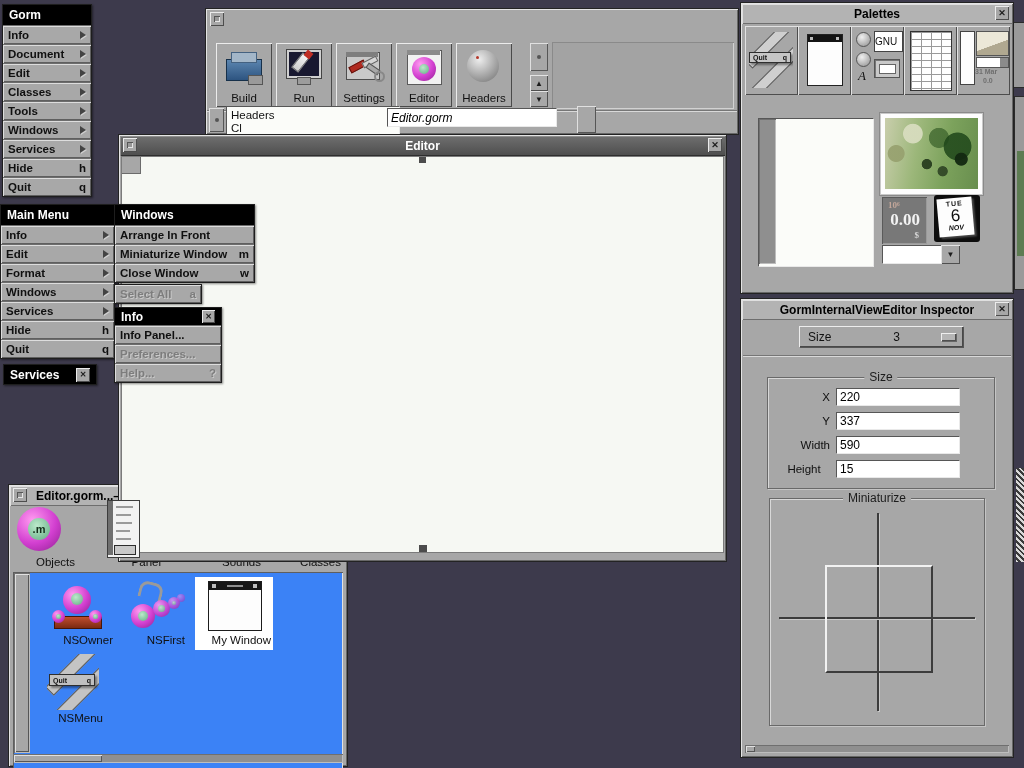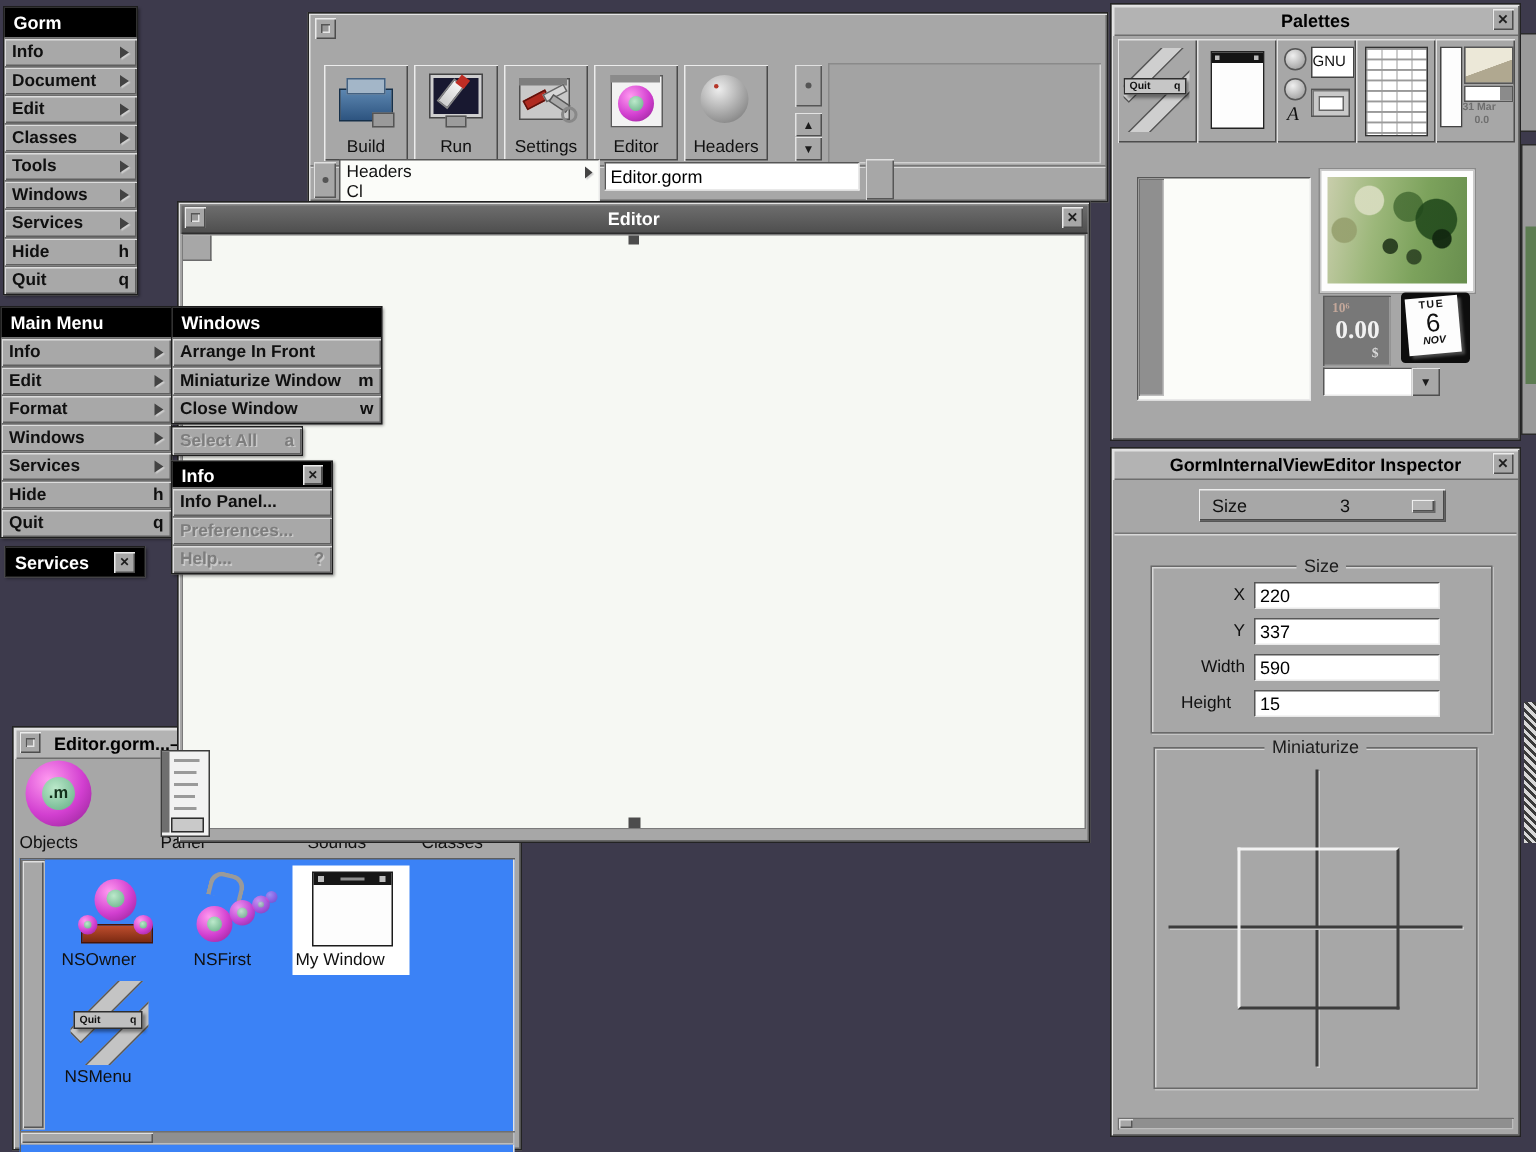--- a/index.html
+++ b/index.html
@@ -40,21 +40,21 @@
   .thumb{position:absolute;background:#a7a7a7;box-shadow:inset 1px 1px 0 #e0e0e0, inset -1px -1px 0 #565656;
         display:flex;align-items:center;justify-content:center}
   .dot{width:4px;height:4px;border-radius:50%;background:#555}
   .track{position:absolute;background:#8f8f8f;box-shadow:inset 1px 1px 0 #6f6f6f, inset -1px -1px 0 #bdbdbd}
   .group{position:absolute;border:1px solid #696969;box-shadow:inset 1px 1px 0 #d8d8d8, 1px 1px 0 rgba(255,255,255,.35)}
   .legend{position:absolute;top:-8px;left:50%;transform:translateX(-50%);background:#a7a7a7;
           padding:0 5px;font-size:12px;color:#1c1c1c;white-space:nowrap}
   .sphere{position:absolute;border-radius:50%;background:radial-gradient(circle at 35% 30%, #ff9af0, #d23fd0 55%, #8e2090)}
   .core{position:absolute;border-radius:50%;background:radial-gradient(circle at 40% 35%, #bce9cb, #61ad83);
         display:flex;align-items:center;justify-content:center;font-weight:bold;color:#13301b}
-  .lbl{position:absolute;font-size:11.5px;color:#101010;text-align:left;white-space:nowrap}
+  .lbl{position:absolute;font-size:11.5px;color:#101010;text-align:right;white-space:nowrap}
   .palcell{position:absolute;top:23px;width:53px;height:69px;background:#a7a7a7;
         box-shadow:inset 1px 1px 0 #e2e2e2, inset -1px -1px 0 #4d4d4d;overflow:hidden}
   .etch{position:absolute;height:0;border-top:1px solid #767676;box-shadow:0 1px 0 #d9d9d9}
   .asline{position:absolute;background:#3c3c3c;box-shadow:1px 1px 0 #c9c9c9}
 </style>
 </head>
 <body>
 
 <div class="screen">
 
@@ -131,21 +131,21 @@
       </div>
     <div class="well abs" style="left:20px;top:97px;width:172px;height:27px;overflow:hidden">
       <div style="display:flex;justify-content:space-between;align-items:center;height:15px;padding:0 4px;font-size:11.5px">
         <span>Headers</span>
         <span class="arr" style="border-left-width:5px"></span>
       </div>
       <div style="height:13px;padding:0 4px;font-size:11.5px">
         <span>Cl</span>
       </div>
     </div>
-    <input class="field" readonly="" style="left: 197px; top: 99px; width: 162px; height: 17px;" value="Editor.gorm">
+    <input class="field" readonly="" style="left: 181px; top: 99px; width: 162px; height: 17px; font-style: italic;" value="Editor.gorm">
     <div class="thumb" style="left:371px;top:97px;width:19px;height:27px"></div>
   </div>
 
   <div class="win" style="left:8px;top:484px;width:338px;height:281px;z-index:3">
     <div class="tb light" style="justify-content:flex-start;padding-left:26px">
       <span>Editor.gorm...–</span>
     </div>
     <div class="tbtn" style="left:4px">
       <span class="minig"></span>
     </div>

